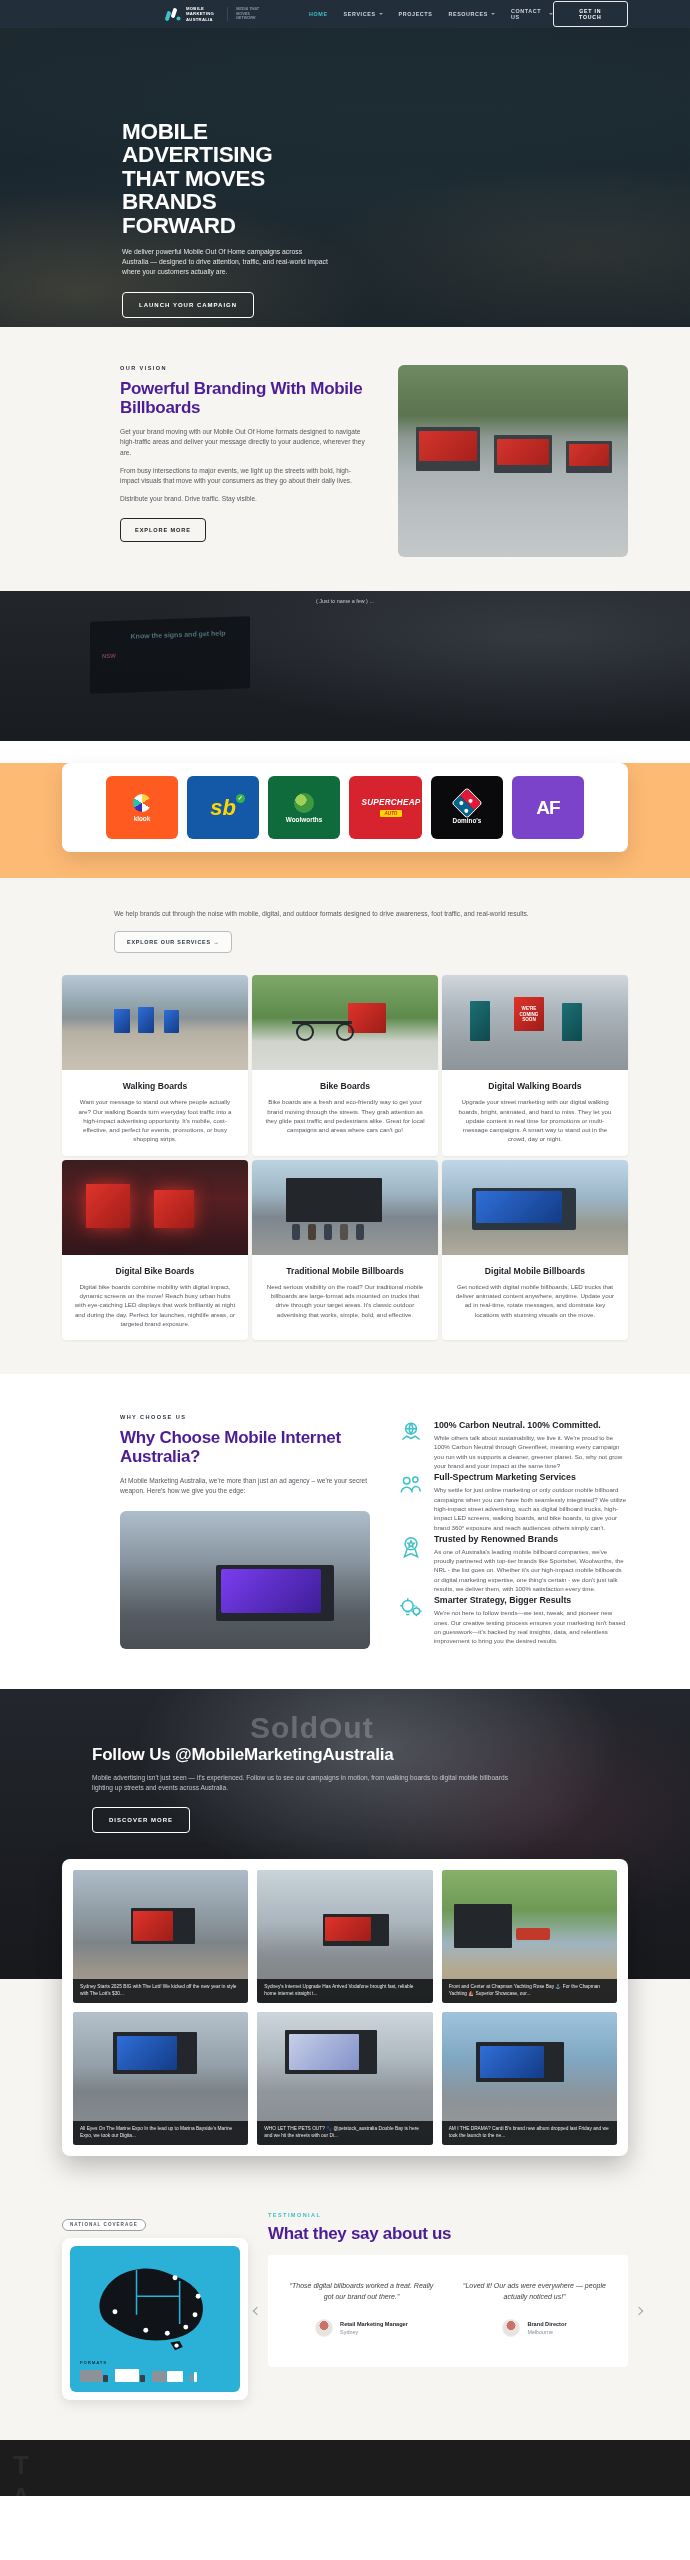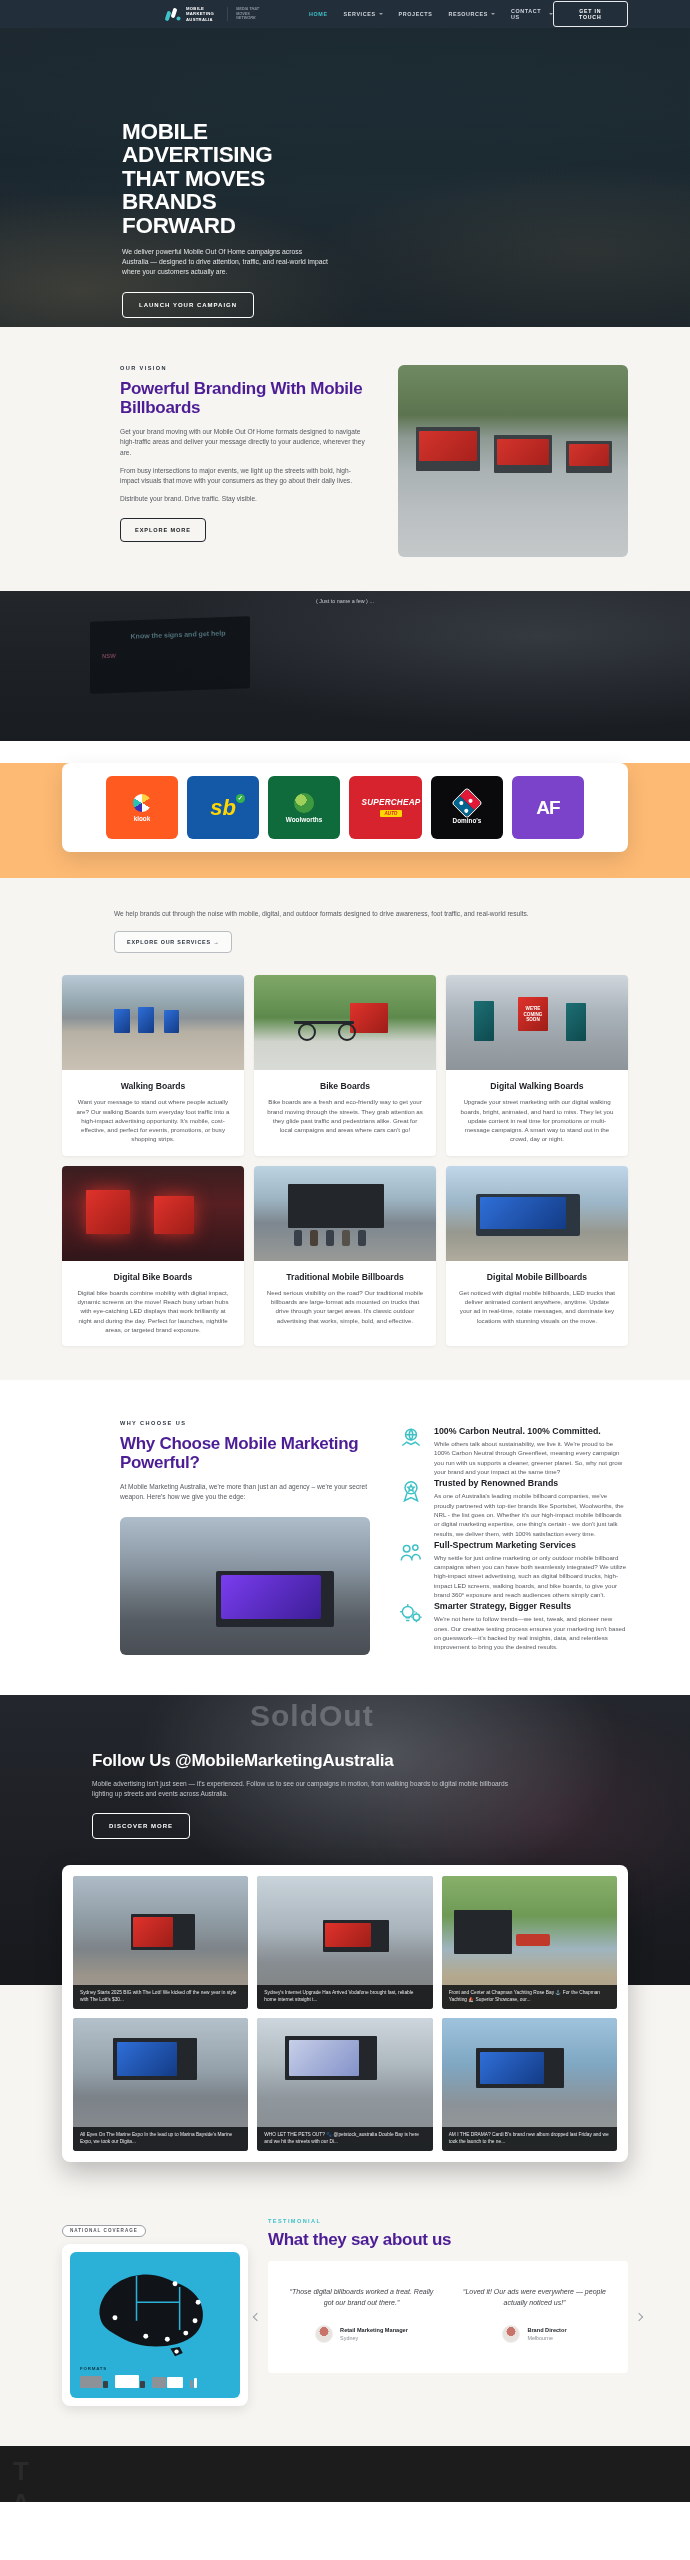--- a/index.html
+++ b/index.html
@@ -82,21 +82,21 @@
   .domino .d-blue { flex:1; background:#006491; position:relative; }
   .dot { position:absolute; width:4px; height:4px; border-radius:50%; background:#fff; }
   .af-word { font-size:19px; font-weight:800; letter-spacing:-1px; }
 
   
   .solutions { background:#f6f5f2; padding:28px 62px 34px; }
   .sol-head { display:flex; gap:30px; padding:0 52px; margin-bottom:22px; }
   .sol-head .h2 { width:300px; }
   .sol-intro { flex:1; padding-top:3px; }
   .btn-ghost { display:inline-block; border:1px solid #b9bdc2; border-radius:4px; color:#2b3442; font-size:5.4px; font-weight:700; letter-spacing:.8px; padding:7px 12px; margin-top:12px; background:#fbfbfa; cursor:pointer; }
-  .cards { display:grid; grid-template-columns:repeat(3,1fr); gap:10px; }
+  .cards { display:grid; grid-template-columns:repeat(3,1fr); gap:4px; }
   .card { background:#fff; border-radius:4px; overflow:hidden; padding-bottom:12px; box-shadow:0 1px 3px rgba(0,0,0,.06); }
   .card-img { height:95px; position:relative; overflow:hidden; }
   .card h3 { font-size:8.6px; font-weight:800; text-align:center; margin:11px 8px 6px; }
   .card p { font-size:6.2px; line-height:1.5; color:#55585e; text-align:center; padding:0 12px; }
   .ci-walk { background:linear-gradient(180deg,#b9c9d6 0%,#93a6ae 30%,#8a9297 45%,#b6b0a4 60%,#c9c2b4 100%); }
   .ci-bike { background:linear-gradient(180deg,#7fa868 0%,#5d8a4c 45%,#cfd3cc 70%,#d9dcd6 100%); }
   .ci-dwalk { background:linear-gradient(180deg,#cfd6dc 0%,#aab3ba 40%,#9aa2a8 70%,#8d949a 100%); }
   .ci-dbike { background:linear-gradient(180deg,#3a1e20 0%,#571f22 40%,#30161a 100%); }
   .ci-trad { background:linear-gradient(180deg,#bcd3e2 0%,#9db4c2 35%,#7d8790 60%,#989a96 100%); }
   .ci-dmb { background:linear-gradient(180deg,#bfd7e8 0%,#9cb5c6 40%,#97988f 70%,#b0ab9d 100%); }
@@ -119,21 +119,21 @@
   .f-icon svg { width:26px; height:26px; }
   .feature h3 { font-size:8.8px; font-weight:800; margin-bottom:3px; }
   .feature p { font-size:6.2px; line-height:1.5; color:#55585e; }
 
   
   .follow { position:relative; color:#fff;
     background:
       radial-gradient(50% 40% at 55% 12%, rgba(190,195,205,.30), transparent 70%),
       radial-gradient(40% 35% at 80% 25%, rgba(120,60,80,.25), transparent 70%),
       linear-gradient(180deg,#23262c 0%,#17191d 55%,#141619 100%); padding:56px 62px 0; }
-  .soldout { position:absolute; top:4px; left:250px; font-size:30px; font-weight:800; color:#d7dade; opacity:.28; letter-spacing:1px;text-align:center; }
+  .soldout { position:absolute; top:22px; left:250px; font-size:30px; font-weight:800; color:#d7dade; opacity:.28; letter-spacing:1px;text-align:center; }
   .follow h2 { font-size:17px; font-weight:800; letter-spacing:-.2px; padding-left:30px; position:relative; z-index:2; }
   .follow .body-p { color:#c3c7cc; max-width:430px; margin:8px 0 0 30px; position:relative; z-index:2; }
   .follow .btn-outline { margin-left:30px; margin-top:14px; margin-bottom:26px; }
   .gallery-wrap { background:linear-gradient(180deg, transparent 0 120px, #f6f5f2 120px); margin:0 -62px; padding:0 62px 30px; }
   .gallery-card { background:#fff; border-radius:8px; box-shadow:0 10px 26px rgba(0,0,0,.25); padding:11px; display:grid; grid-template-columns:repeat(3,1fr); gap:9px; position:relative; z-index:3; }
   .shot { border-radius:3px; overflow:hidden; position:relative; height:133px; background:#9aa4ab; }
   .shot .ph { position:absolute; inset:0; }
   .sh1 { background:linear-gradient(180deg,#aebcc8 0%,#8e9aa2 35%,#7d8489 55%,#9b948a 75%,#a8a096 100%); }
   .sh2 { background:linear-gradient(180deg,#c8d3da 0%,#a9b4bc 40%,#878d92 65%,#7e7f7b 100%); }
   .sh3 { background:linear-gradient(180deg,#87b06a 0%,#6e9a56 30%,#9fb4bf 55%,#b4a98e 75%,#a89d85 100%); }
@@ -351,21 +351,21 @@
       </div>
       <h3>Digital Mobile Billboards</h3>
       <p>Get noticed with digital mobile billboards, LED trucks that deliver animated content anywhere, anytime. Update your ad in real-time, rotate messages, and dominate key locations with stunning visuals on the move.</p>
     </div>
   </div>
 </section>
 
 <section class="why">
   <div class="why-left">
     <div class="eyebrow">WHY CHOOSE US</div>
-    <h2 class="h2">Why Choose Mobile Marketing Powerful?</h2>
+    <h2 class="h2">Why Choose Mobile Internet Australia?</h2>
     <p class="body-p">At Mobile Marketing Australia, we're more than just an ad agency – we're your secret weapon. Here's how we give you the edge:</p>
     <div class="why-photo">
       <div class="mini" style="position:absolute; left:96px; top:54px; width:118px; height:56px; background:#23262c; border-radius:2px;"></div>
       <div class="mini" style="position:absolute; left:101px; top:58px; width:100px; height:44px; background:linear-gradient(135deg,#7a3df0,#3c1d96); border-radius:2px;"></div>
     </div>
   </div>
   <div class="why-right">
     <div class="feature">
       <span class="f-icon">
         <svg viewBox="0 0 24 24" fill="none" stroke="currentColor" stroke-width="1.4">
@@ -375,41 +375,41 @@
           </svg>
       </span>
       <div>
           <h3>100% Carbon Neutral. 100% Committed.</h3>
           <p>While others talk about sustainability, we live it. We're proud to be 100% Carbon Neutral through Greenfleet, meaning every campaign you run with us supports a cleaner, greener planet. So, why not grow your brand and your impact at the same time?</p>
         </div>
     </div>
     <div class="feature">
       <span class="f-icon">
         <svg viewBox="0 0 24 24" fill="none" stroke="currentColor" stroke-width="1.4">
+            <circle cx="8" cy="8" r="3"></circle>
+            <circle cx="16" cy="7" r="2.4"></circle>
+            <path d="M3 19c0-3 2.5-5 5-5s5 2 5 5M13 17c.5-2.5 2-3.6 3.5-3.6 2 0 4 1.6 4 4.6"></path>
+          </svg>
+      </span>
+      <div>
+          <h3>Full-Spectrum Marketing Services</h3>
+          <p>Why settle for just online marketing or only outdoor mobile billboard campaigns when you can have both seamlessly integrated? We utilize high-impact street advertising, such as digital billboard trucks, high-impact LED screens, walking boards, and bike boards, to give your brand 360° exposure and reach audiences others simply can't.</p>
+        </div>
+    </div>
+    <div class="feature">
+      <span class="f-icon">
+        <svg viewBox="0 0 24 24" fill="none" stroke="currentColor" stroke-width="1.4">
             <circle cx="12" cy="9" r="5.5"></circle>
             <path d="M12 6.5l.9 1.8 2 .3-1.4 1.4.3 2-1.8-1-1.8 1 .3-2-1.4-1.4 2-.3z"></path>
             <path d="M8.5 13.5L6 21l6-3 6 3-2.5-7.5"></path>
           </svg>
       </span>
       <div>
           <h3>Trusted by Renowned Brands</h3>
           <p>As one of Australia's leading mobile billboard companies, we've proudly partnered with top-tier brands like Sportsbet, Woolworths, the NRL - the list goes on. Whether it's our high-impact mobile billboards or digital marketing expertise, one thing's certain - we don't just talk results, we deliver them, with 100% satisfaction every time.</p>
-        </div>
-    </div>
-    <div class="feature">
-      <span class="f-icon">
-        <svg viewBox="0 0 24 24" fill="none" stroke="currentColor" stroke-width="1.4">
-            <circle cx="8" cy="8" r="3"></circle>
-            <circle cx="16" cy="7" r="2.4"></circle>
-            <path d="M3 19c0-3 2.5-5 5-5s5 2 5 5M13 17c.5-2.5 2-3.6 3.5-3.6 2 0 4 1.6 4 4.6"></path>
-          </svg>
-      </span>
-      <div>
-          <h3>Full-Spectrum Marketing Services</h3>
-          <p>Why settle for just online marketing or only outdoor mobile billboard campaigns when you can have both seamlessly integrated? We utilize high-impact street advertising, such as digital billboard trucks, high-impact LED screens, walking boards, and bike boards, to give your brand 360° exposure and reach audiences others simply can't.</p>
         </div>
     </div>
     <div class="feature">
       <span class="f-icon">
         <svg viewBox="0 0 24 24" fill="none" stroke="currentColor" stroke-width="1.4">
             <circle cx="9" cy="10" r="5"></circle>
             <path d="M7 15.5h4M7.5 18h3M9 5V3M4 10H2M15 10h1"></path>
             <circle cx="17" cy="15" r="3"></circle>
             <path d="M17 11.5v-1.2M17 19.7v-1.2M20.5 15h1.2M13.5 15h-1.2"></path>
           </svg>

